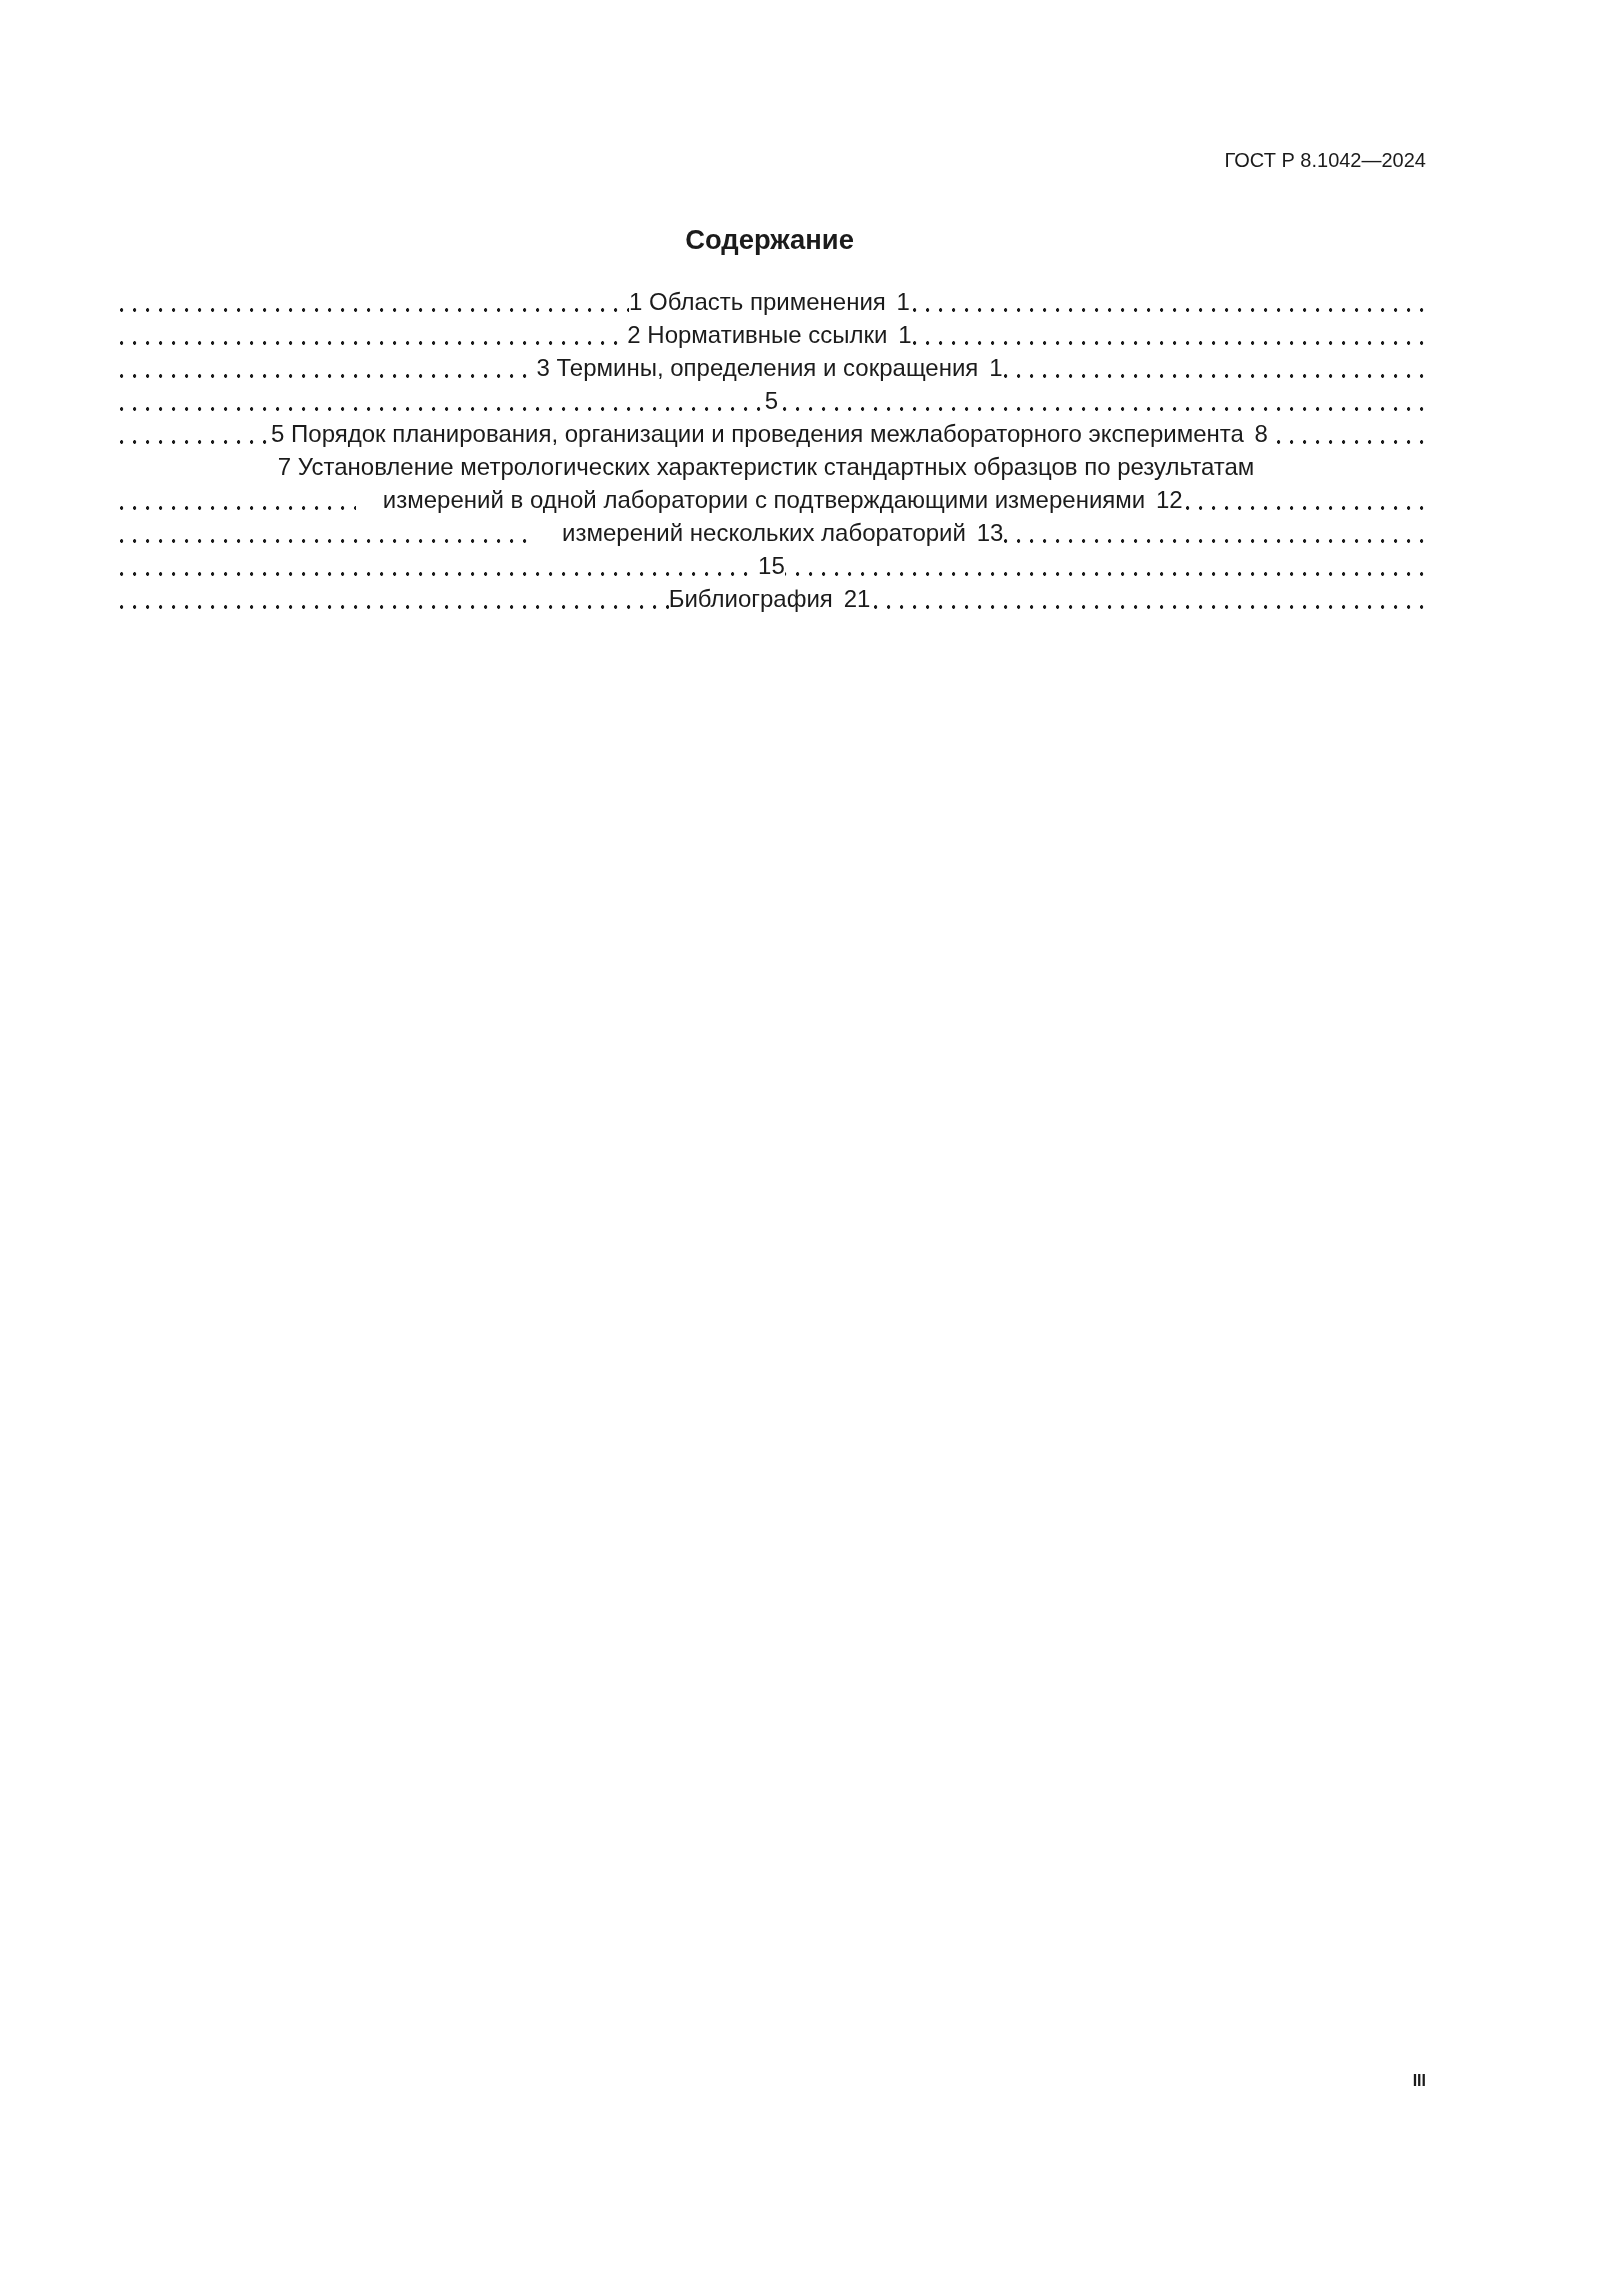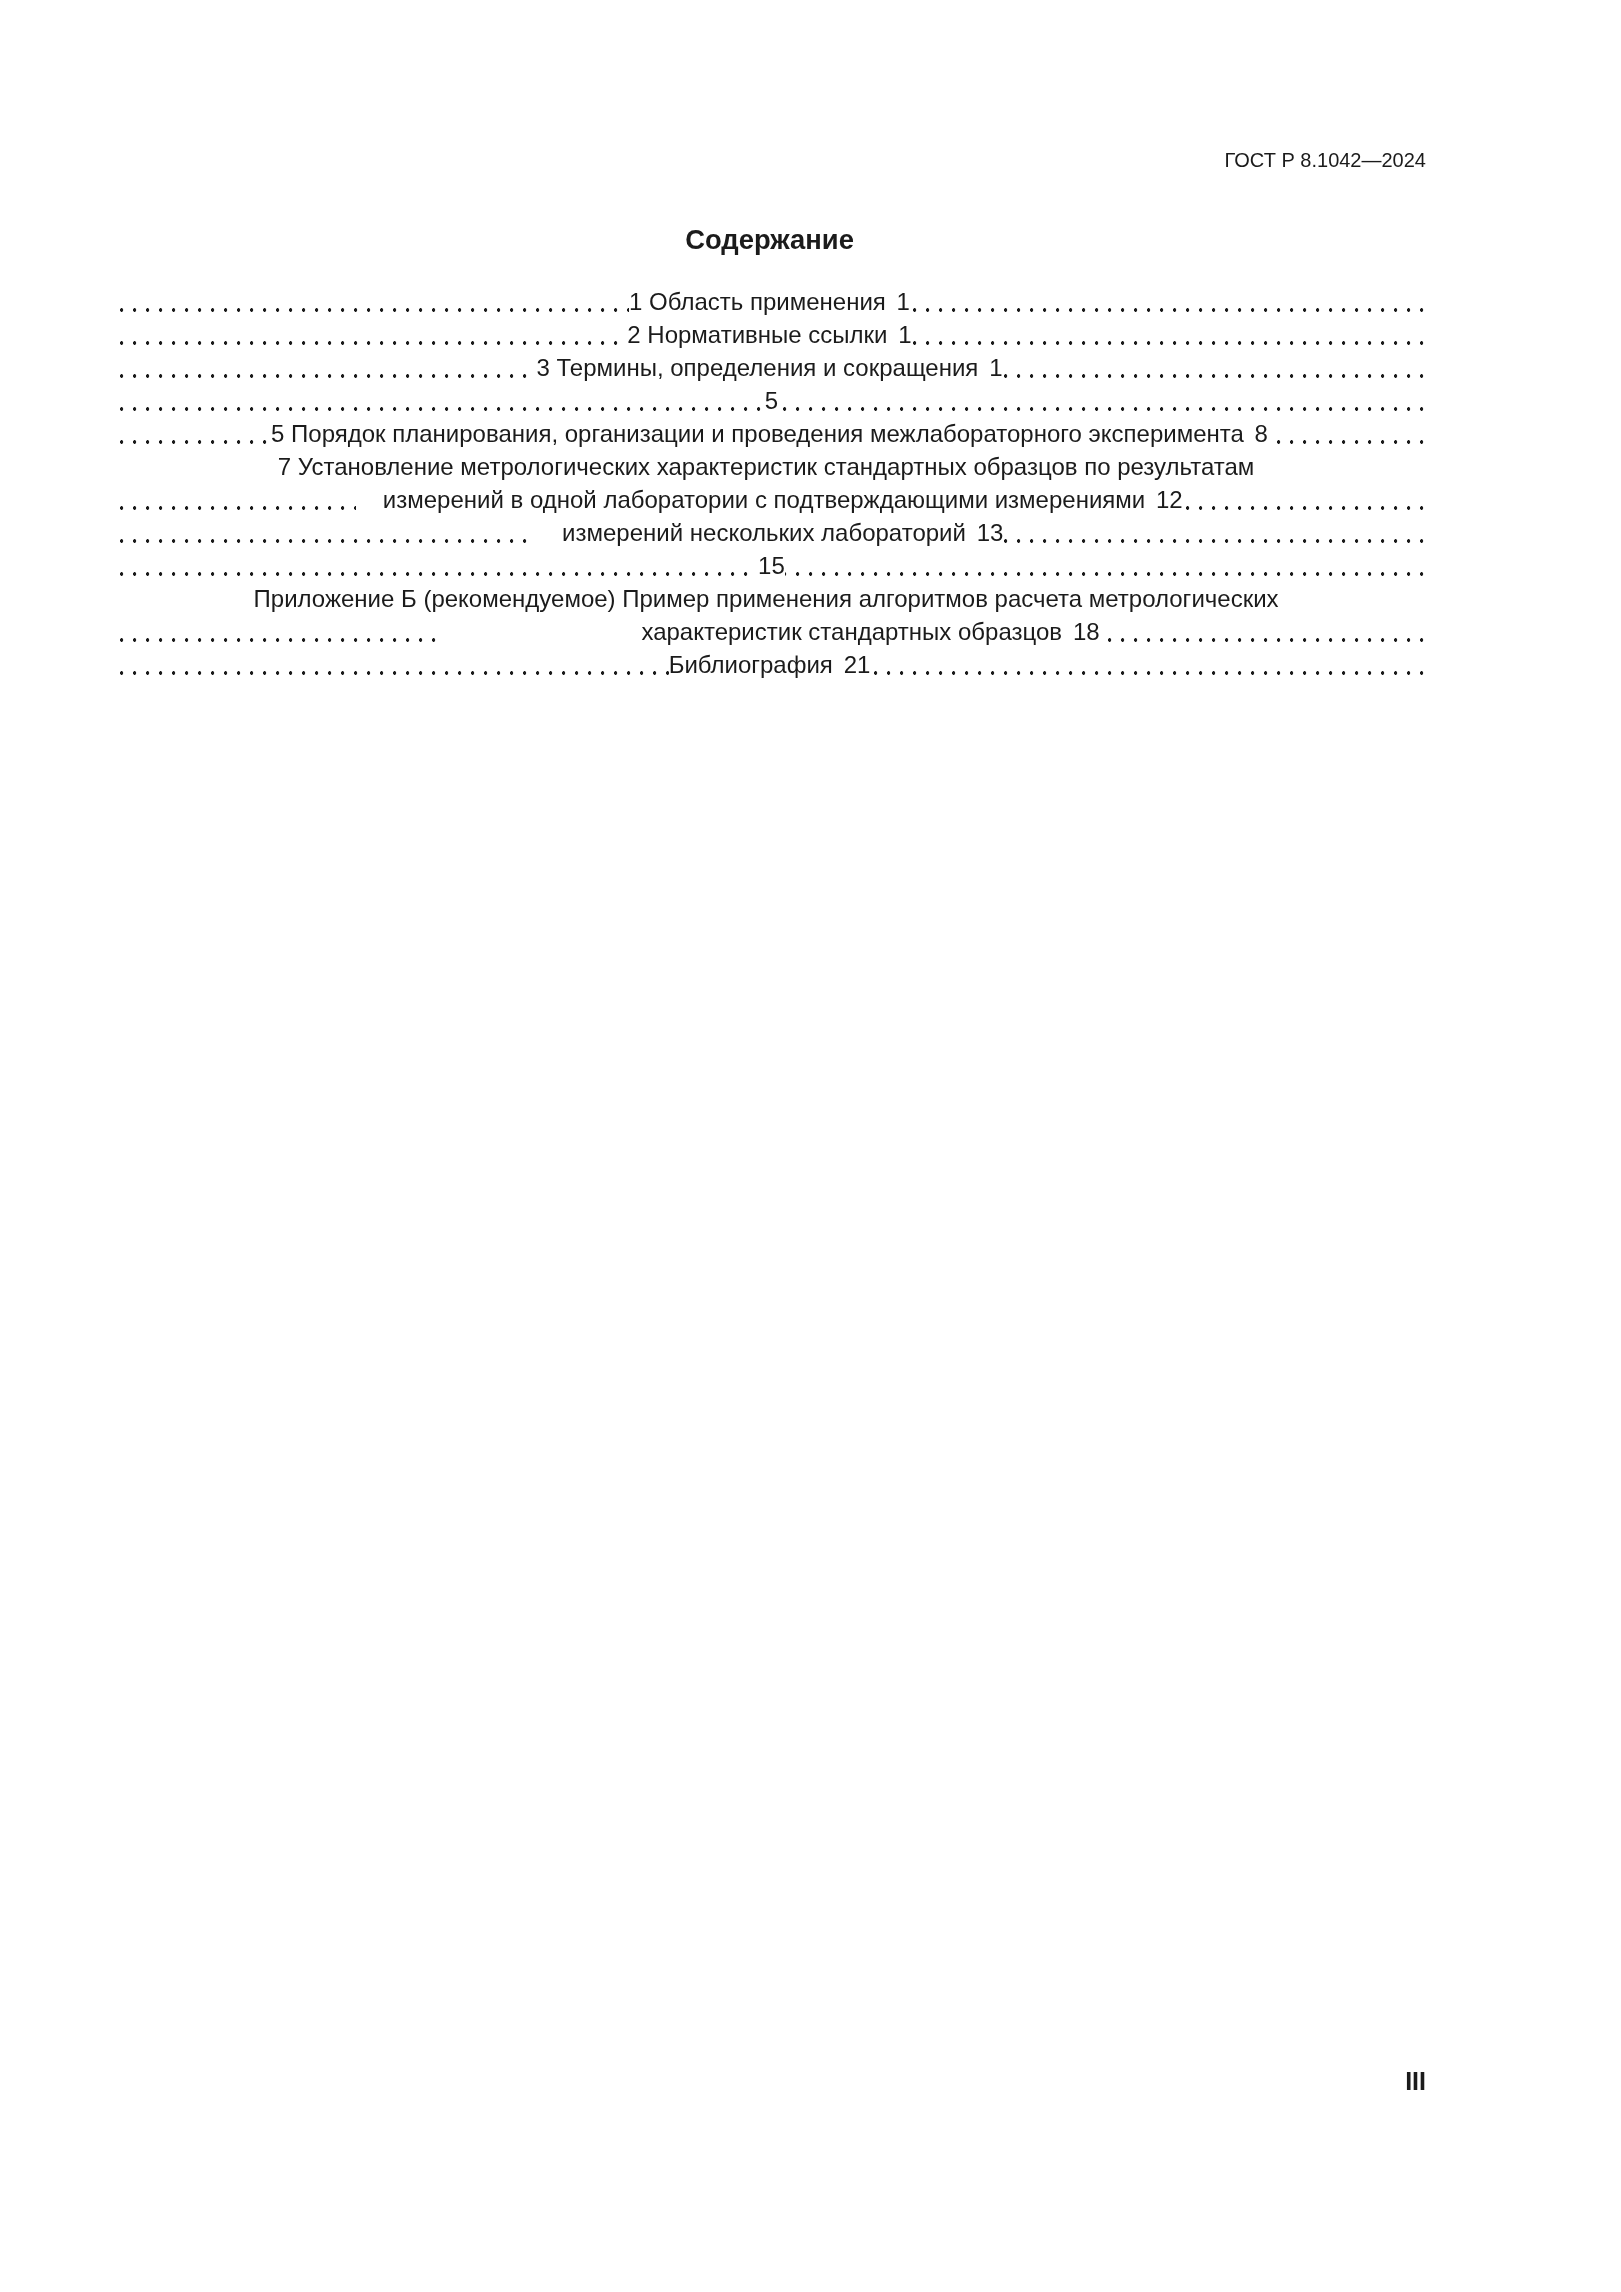--- a/index.html
+++ b/index.html
@@ -67,21 +67,21 @@
   }
   .pg {
     background: #ffffff;
     padding-left: 3.9px;
     text-align: right;
   }
   .folio {
     position: absolute;
     top: 2066px;
     right: 195px;
-    font-size: 25px;
+    font-size: 16px;
     line-height: 30px;
     font-weight: 700;
   }
 </style>
 </head>
 <body>
 
 <div class="doc-code">ГОСТ Р 8.1042—2024</div>
 
 <h1 class="page-title">Содержание</h1>
@@ -139,29 +139,20 @@
       <span class="pg">13</span>
     </div>
   </div>
 
   <div>
     <div class="toc-line dots">
       <span class="pg">15</span>
     </div>
   </div>
 
-  <div>
-    <div class="toc-line">
-      <span class="t">Приложение Б (рекомендуемое) Пример применения алгоритмов расчета метрологических</span>
-    </div>
-    <div class="toc-line dots">
-      <span class="t cont-big">характеристик стандартных образцов</span>
-      <span class="pg">18</span>
-    </div>
-  </div>
 
   <div>
     <div class="toc-line dots">
       <span class="t">Библиография</span>
       <span class="pg">21</span>
     </div>
   </div>
 
 </div>
 

